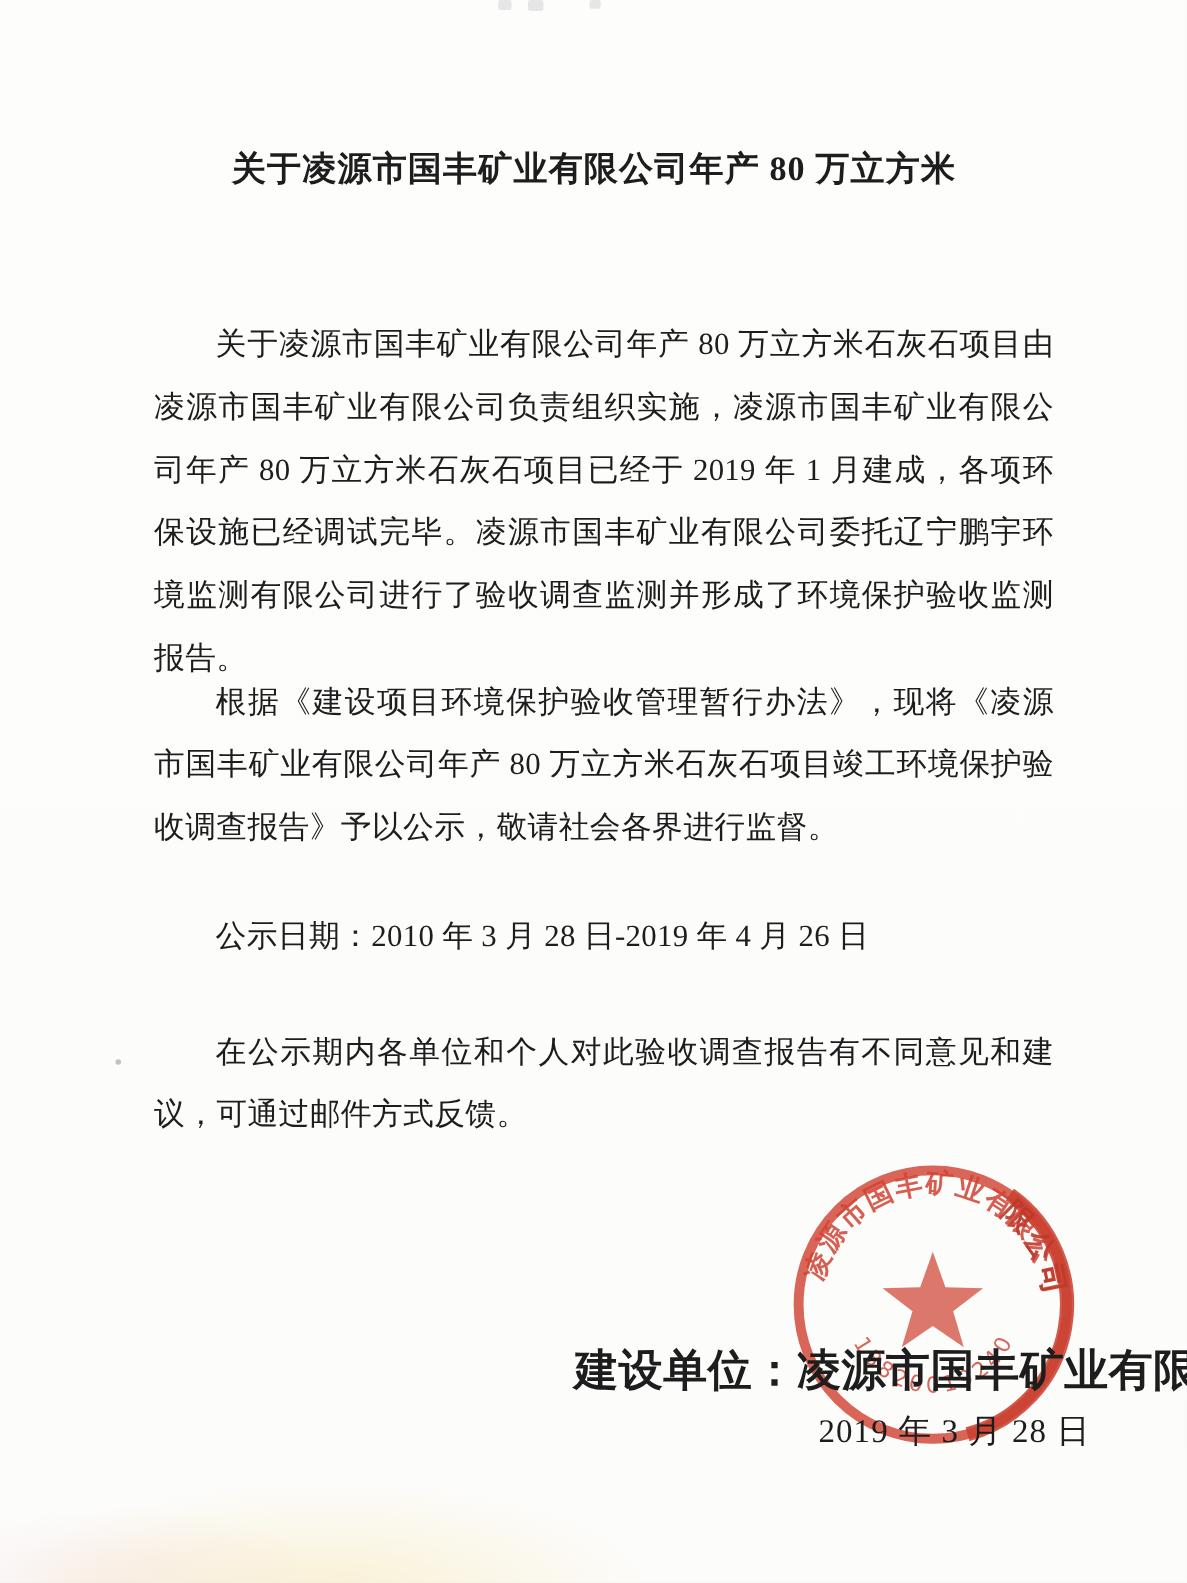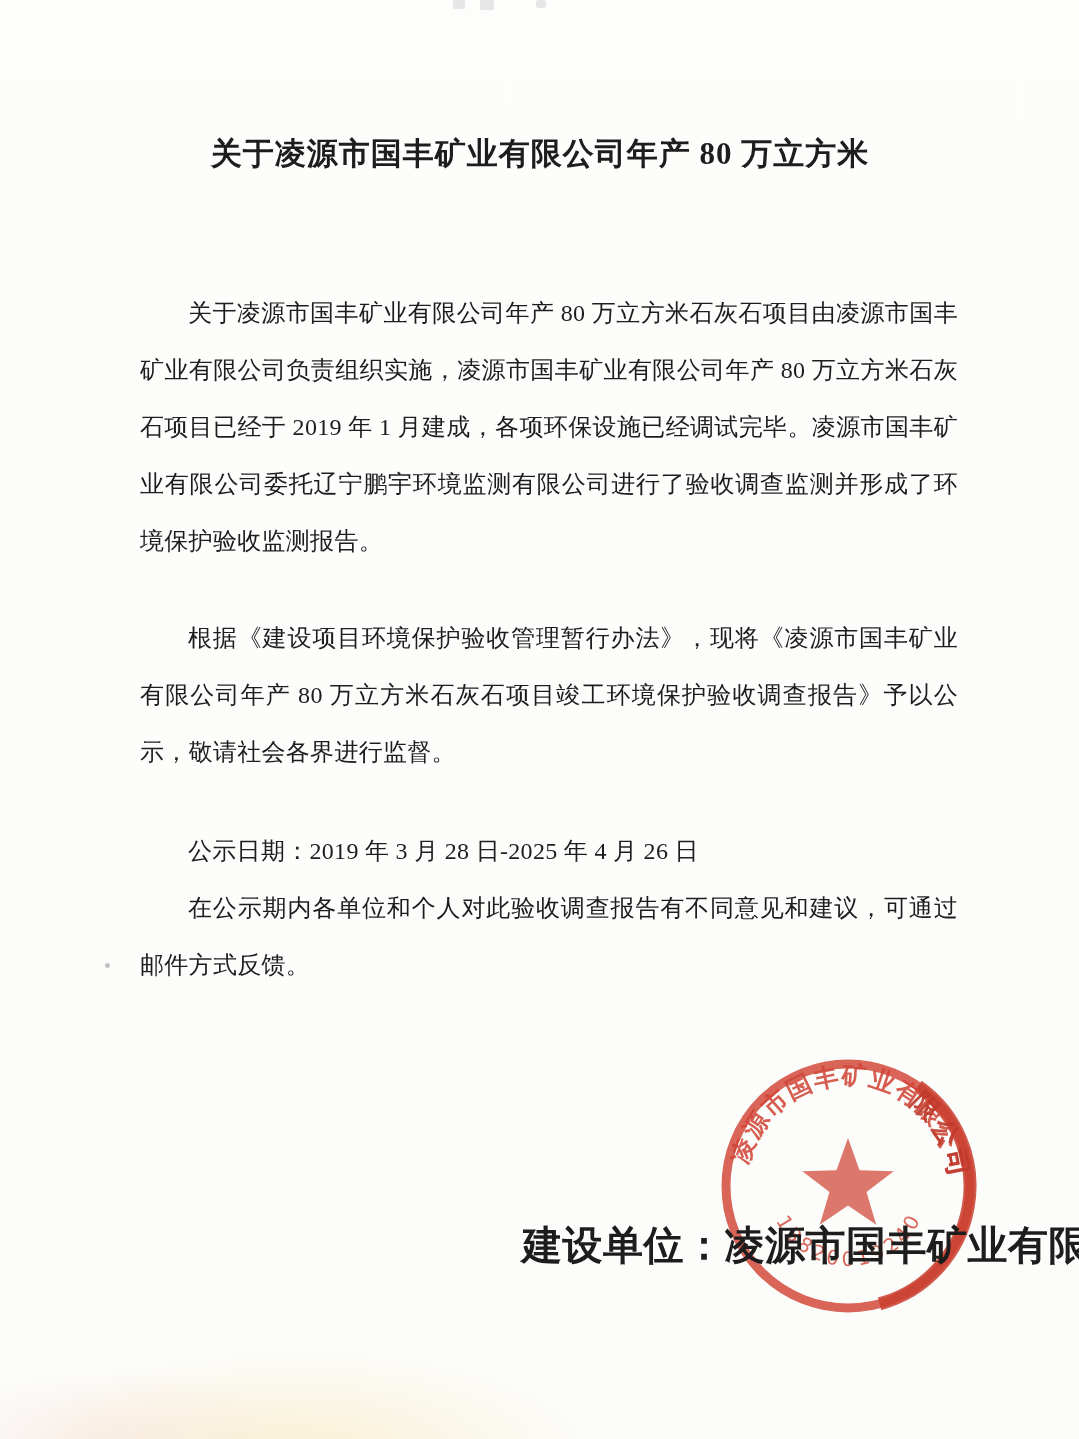--- a/index.html
+++ b/index.html
@@ -25,30 +25,30 @@
     font-weight: bold;
     letter-spacing: 1px;
     white-space: nowrap;
   }
   .title1 { top: 112px; margin-top: 21px; }
   .title2 { top: 196px; }
   .para {
     position: absolute;
     left: 140px;
     width: 818px;
-    font-size: 24px;
+    font-size: 28px;
     line-height: 57px;
     letter-spacing: 0.3px;
     text-align: justify;
     text-indent: 2em;
   }
   .p1 { top: 285px; }
   .p2 { top: 610px; }
   .p3 { top: 823px; white-space: nowrap; }
-  .p4 { top: 880px; }
+  .p4 { top: 928px; }
   .sign-unit {
     position: absolute;
     left: 522px;
     top: 1218px;
     font-size: 40px;
     font-weight: bold;
     letter-spacing: 0.5px;
     white-space: nowrap;
     z-index: 3;
   }
@@ -86,24 +86,25 @@
 
   <div class="artifact art1"></div>
   <div class="artifact art2"></div>
   <div class="artifact art3"></div>
   <div class="artifact dot"></div>
 
   <div class="title title1">关于凌源市国丰矿业有限公司年产 80 万立方米</div>
 
   <div class="para p1">关于凌源市国丰矿业有限公司年产 80 万立方米石灰石项目由凌源市国丰矿业有限公司负责组织实施，凌源市国丰矿业有限公司年产 80 万立方米石灰石项目已经于 2019 年 1 月建成，各项环保设施已经调试完毕。凌源市国丰矿业有限公司委托辽宁鹏宇环境监测有限公司进行了验收调查监测并形成了环境保护验收监测报告。</div>
   <div class="para p2">根据《建设项目环境保护验收管理暂行办法》，现将《凌源市国丰矿业有限公司年产 80 万立方米石灰石项目竣工环境保护验收调查报告》予以公示，敬请社会各界进行监督。</div>
-  <div class="para p3">公示日期：2019 年 3 月 28 日-2025 年 4 月 26 日</div>
+  <div class="para p3">公示日期：2010 年 3 月 28 日-2019 年 4 月 26 日</div>
   <div class="para p4">在公示期内各单位和个人对此验收调查报告有不同意见和建议，可通过邮件方式反馈。</div>
 
   <div class="sign-unit">建设单位：凌源市国丰矿业有限公司</div>
+  <div class="sign-date">2019 年 3 月 28 日</div>
 
   <div class="stamp">
     <svg viewBox="0 0 292 292" xmlns="http://www.w3.org/2000/svg">
       <defs>
         <path id="sealArc" d="M 45.55 128.29 A 102 102 0 0 1 247.61 137.11" fill="none"></path>
         <path id="sealNumArc" d="M 70.82 173.36 A 80 80 0 0 0 221.18 173.36" fill="none"></path>
       </defs>
 
       <circle cx="146" cy="146" r="122" fill="none" stroke="#c93425" stroke-width="9" opacity="0.82"></circle>
 

